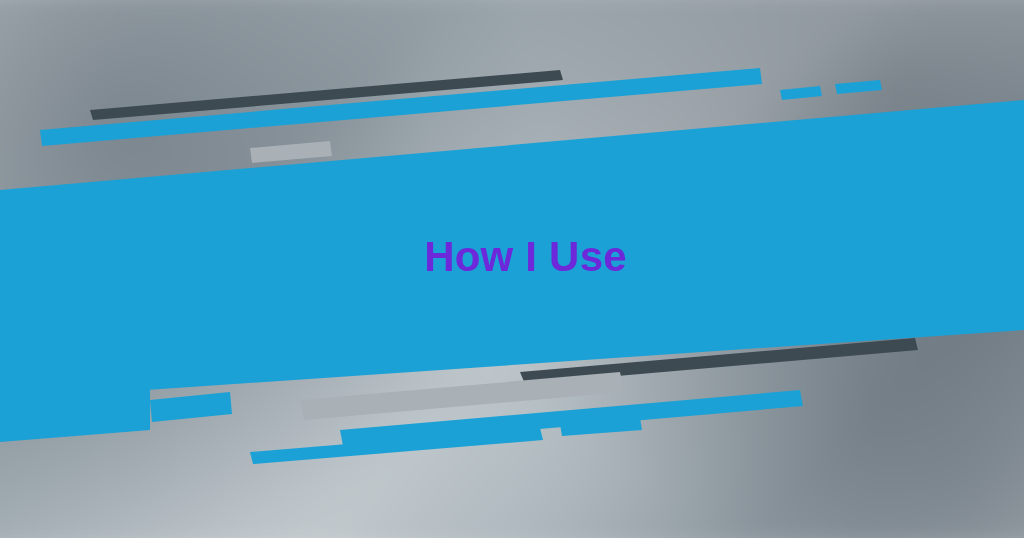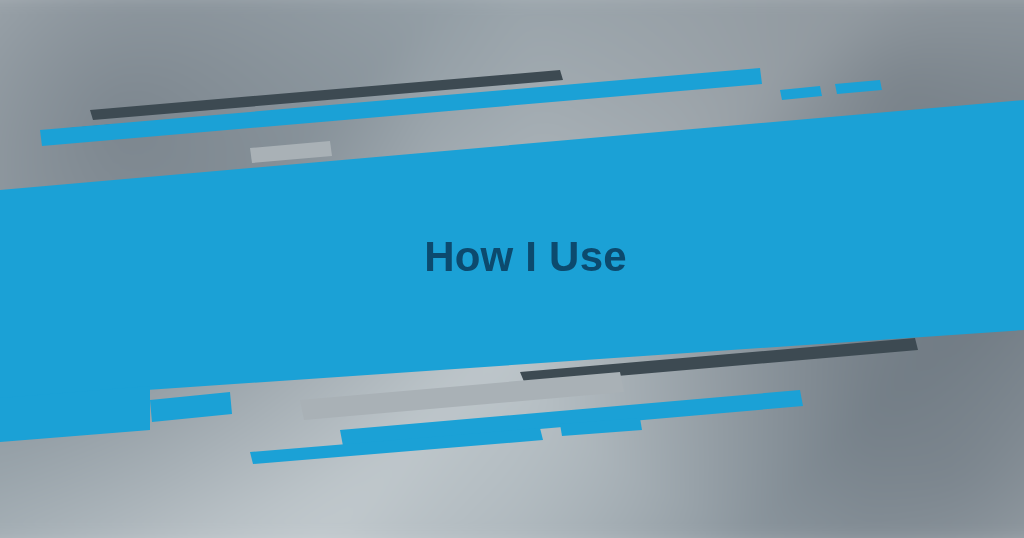--- a/index.html
+++ b/index.html
@@ -39,21 +39,21 @@
     .title-wrap {
       position: absolute;
       inset: 0;
       display: flex;
       align-items: center;
       justify-content: center;
       flex-direction: column;
       transform: translateY(-12px);
     }
     .title {
-      color: #0c4a6e;
+      color: #6d28d9;
       font-weight: 600;
       font-size: 42px;
       line-height: 1.2;
       text-align: center;
       letter-spacing: 0.2px;
       margin-left: 27px;
     }
   </style>
 </head>
 <body>

